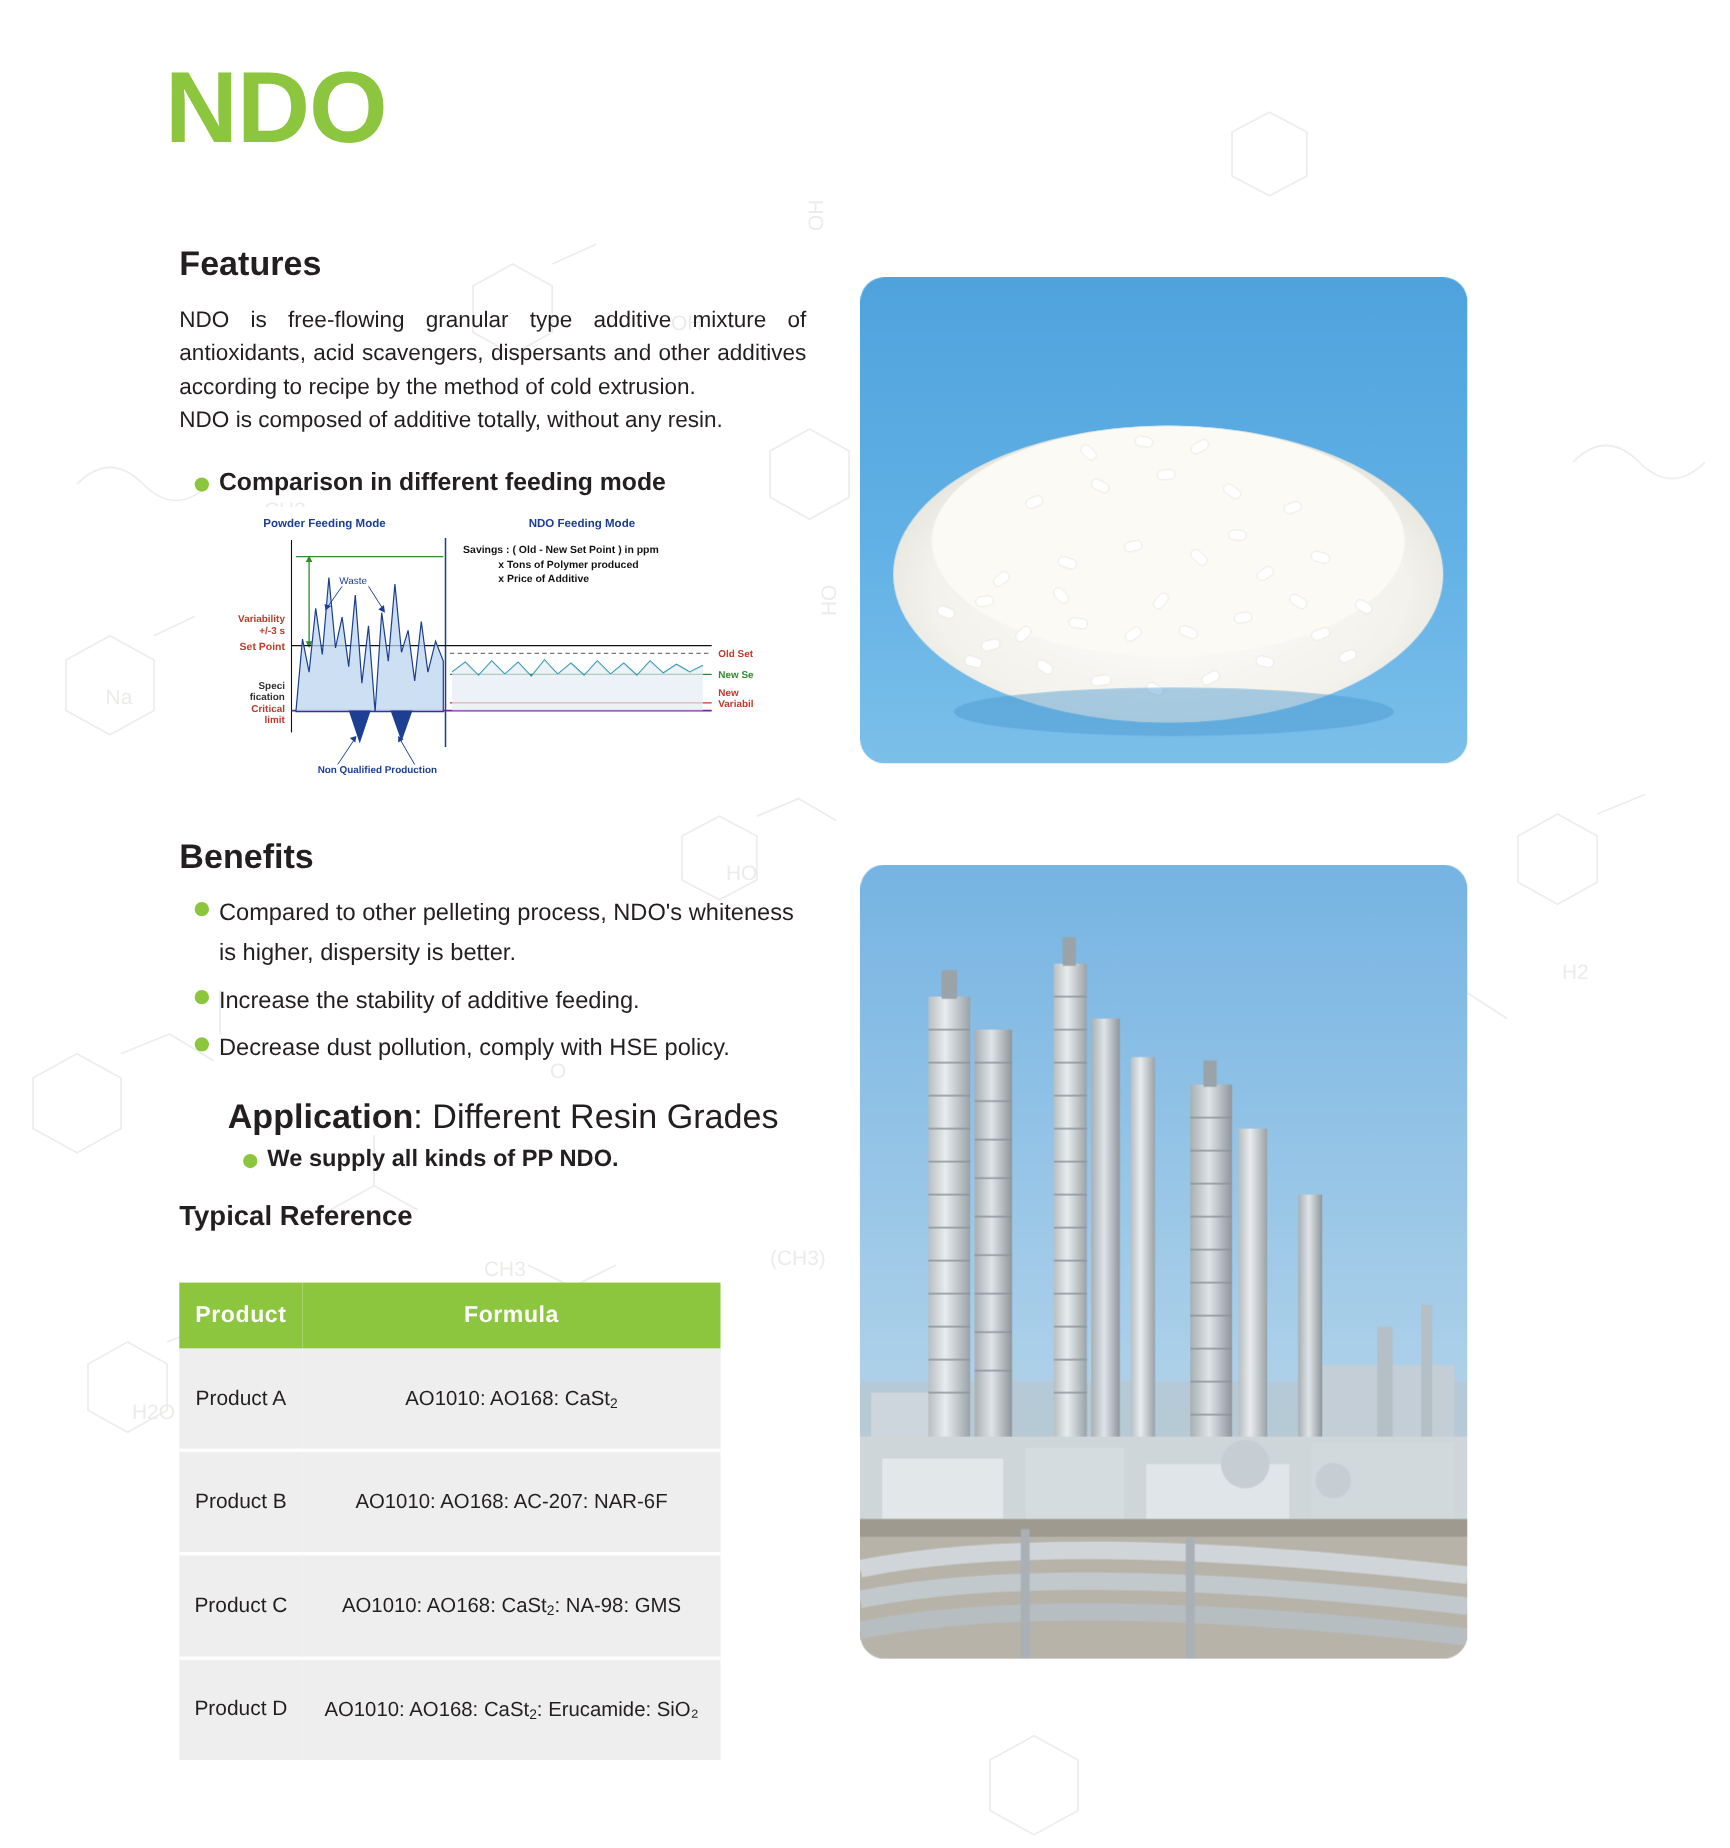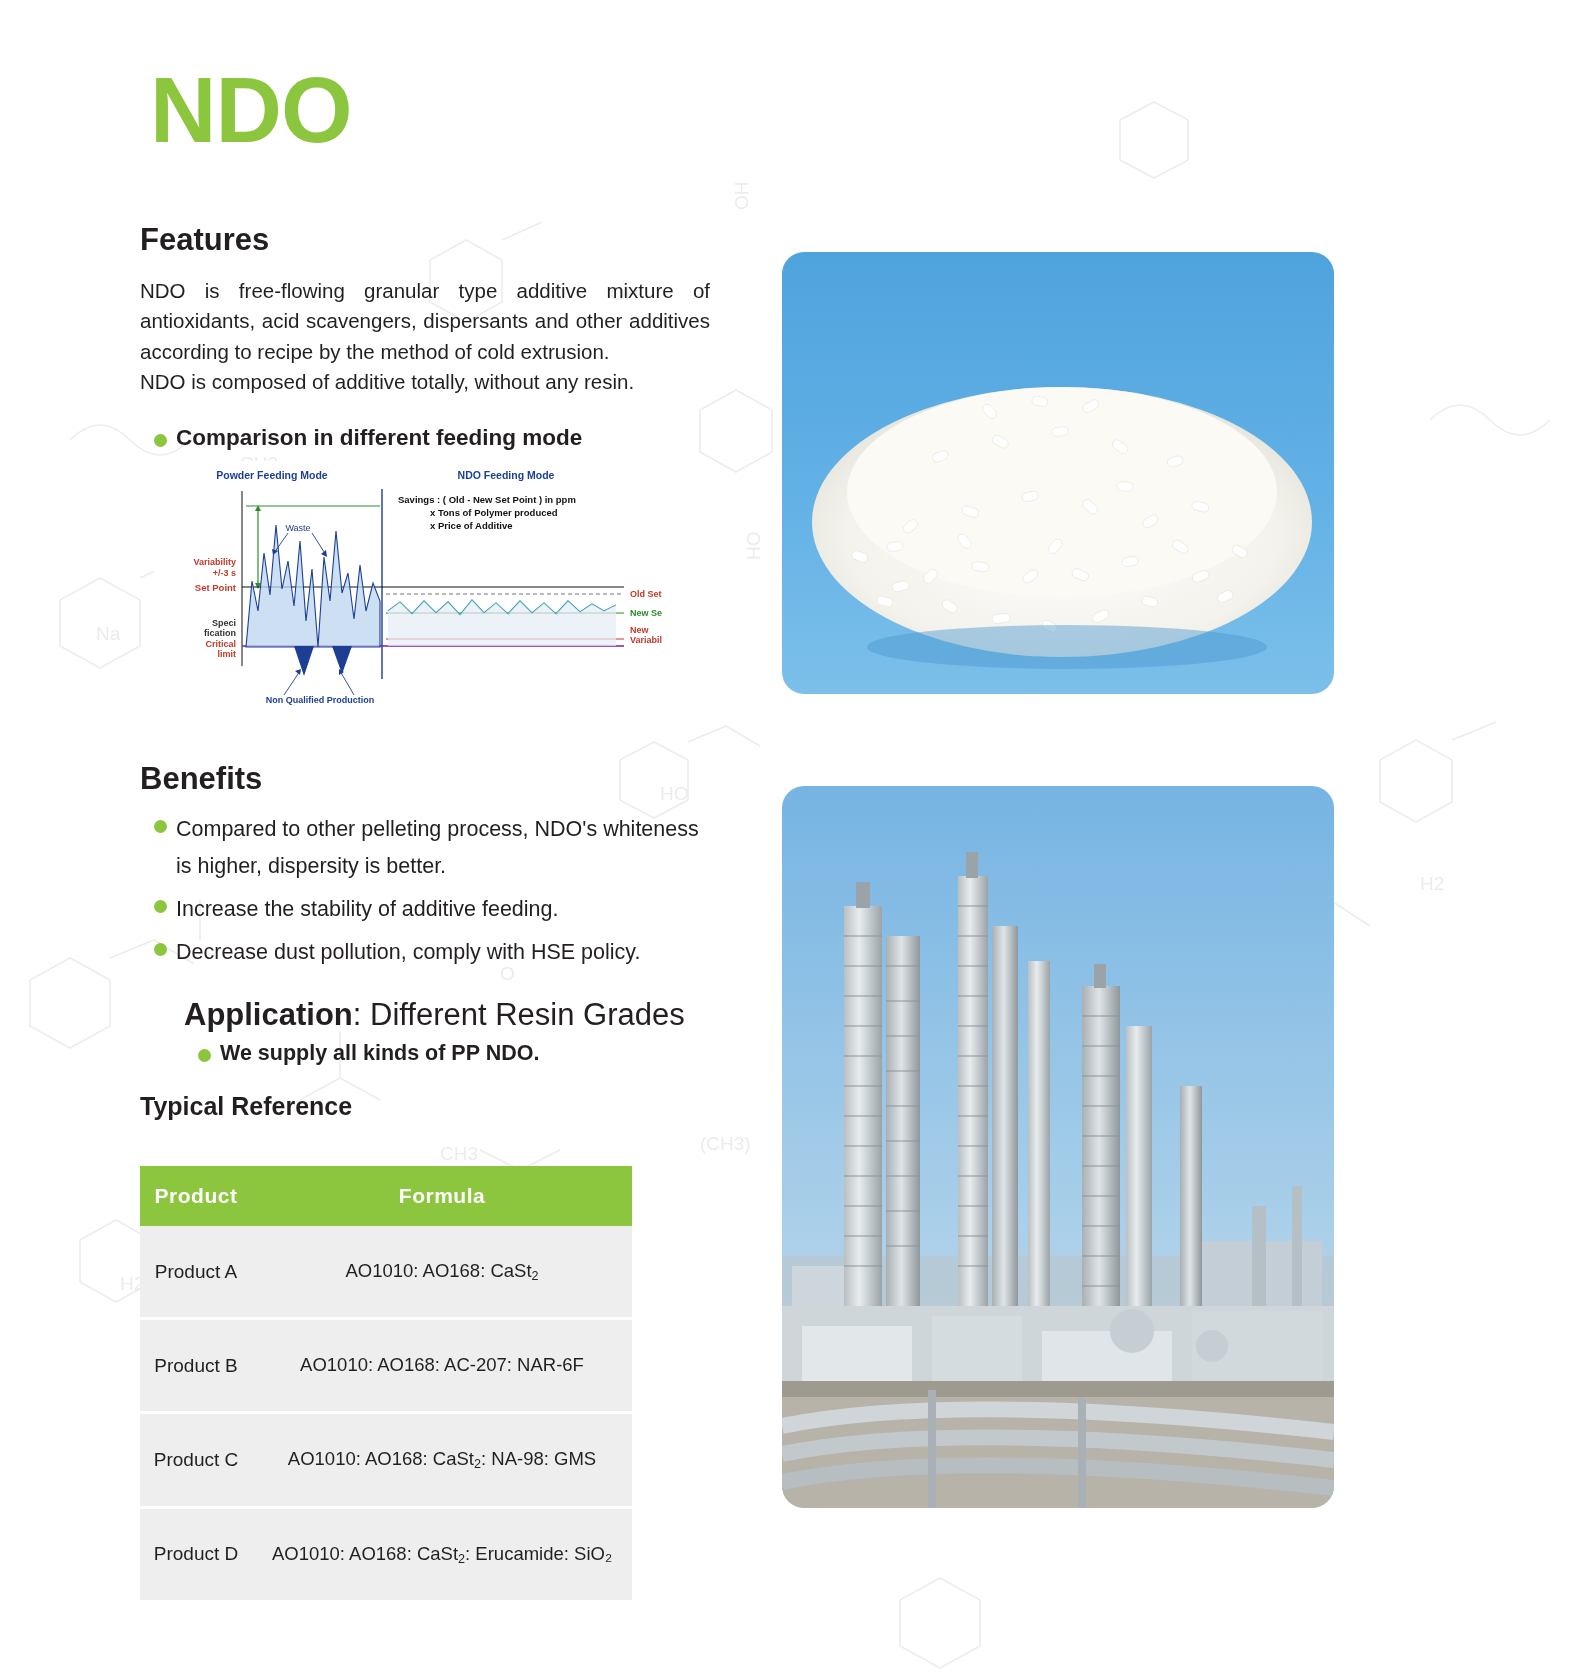--- a/index.html
+++ b/index.html
@@ -19,35 +19,35 @@
     position: absolute; inset: 0;
     pointer-events: none;
     z-index: 0;
     opacity: 0.55;
   }
 
   .page { position: relative; z-index: 1; width: 1573px; height: 1680px; }
 
   
   .header {
-    position: absolute; left: 150px; top: 64px;
+    position: absolute; left: 150px; top: 52px;
     display: flex; align-items: baseline;
   }
   .header .brand {
     font-size: 92px; font-weight: bold; color: #8cc63f;
     letter-spacing: -1px; line-height: 1;
   }
   .header .sub {
     font-size: 44px; font-weight: bold; color: #8cc63f;
     margin-left: 14px; line-height: 1;
   }
 
   
   .left-col {
-    position: absolute; left: 140px; top: 222px; width: 570px;
+    position: absolute; left: 163px; top: 222px; width: 570px;
   }
   h2.section-title {
     font-size: 31px; font-weight: bold; margin: 0 0 18px 0; color: #231f20;
   }
   .features-text {
     font-size: 20.5px; line-height: 1.48; text-align: justify;
     margin: 0;
   }
   .features-text .l2 { display: block; text-align: left; }
   .dot {

